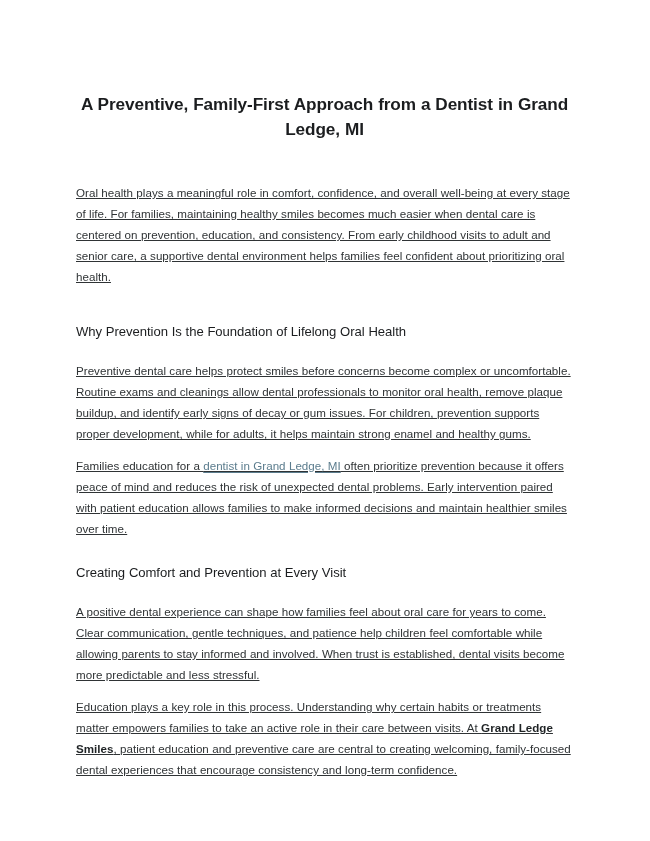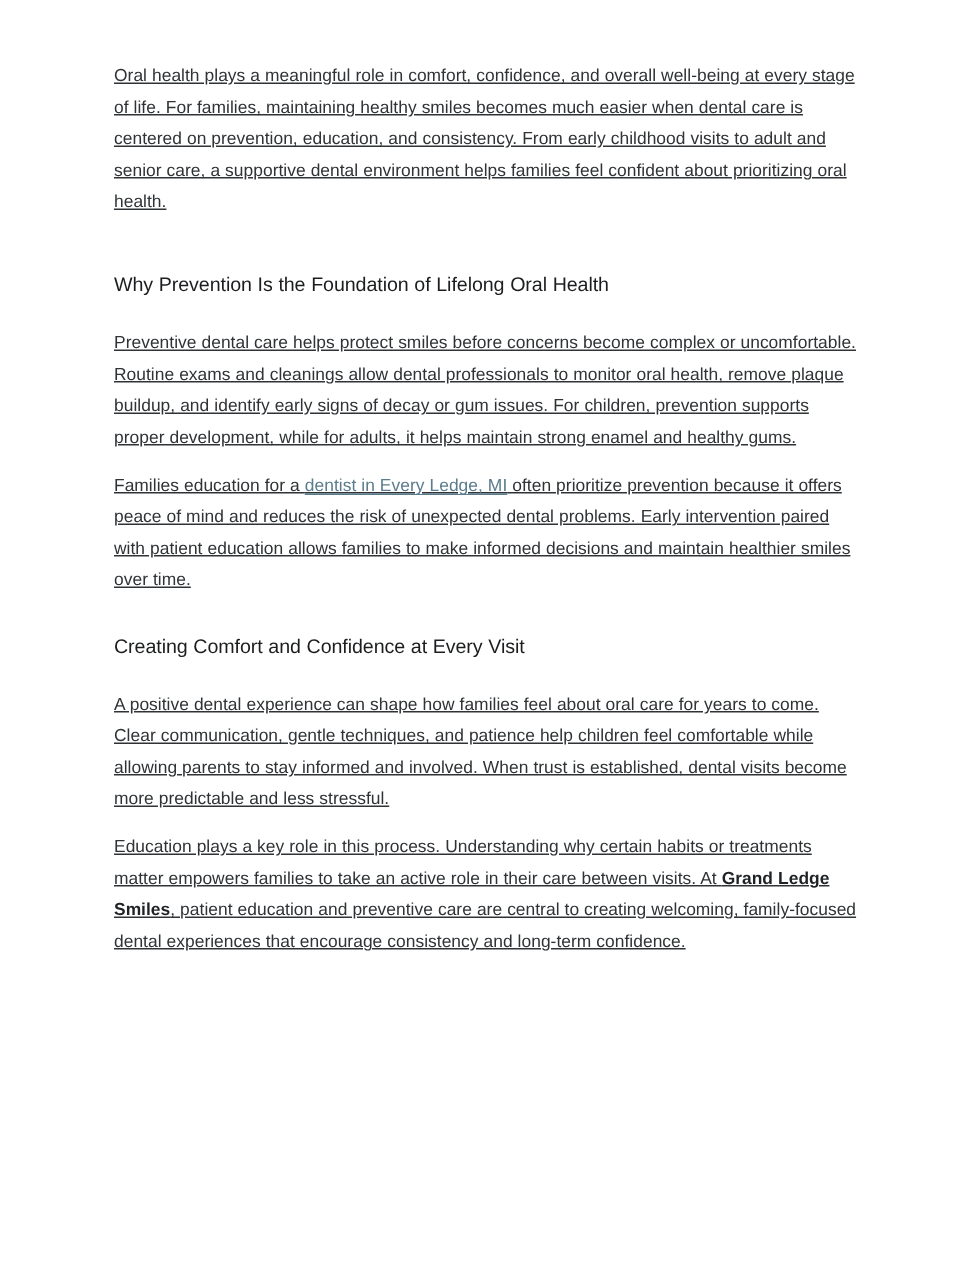--- a/index.html
+++ b/index.html
@@ -82,43 +82,47 @@
     font-weight: bold;
     color: #1f2325;
   }
 </style>
 </head>
 <body>
 
 <div class="page">
   <div class="content">
 
+    <h1 class="doc-title">
+      <span>A Preventive, Family-First Approach from a Dentist</span>
+      <span>in Grand Ledge, MI</span>
+    </h1>
 
     <div class="gap-title-to-body"></div>
 
     <p class="body-text">Oral health plays a meaningful role in comfort, confidence, and overall well-being at every stage of life. For families, maintaining healthy smiles becomes much easier when dental care is centered on prevention, education, and consistency. From early childhood visits to adult and senior care, a supportive dental environment helps families feel confident about prioritizing oral health.</p>
 
     <div class="gap-para"></div>
 
 
     <div class="gap-para-to-heading"></div>
 
     <h2 class="section-heading">Why Prevention Is the Foundation of Lifelong Oral Health</h2>
 
     <div class="gap-heading-to-para"></div>
 
     <p class="body-text">Preventive dental care helps protect smiles before concerns become complex or uncomfortable. Routine exams and cleanings allow dental professionals to monitor oral health, remove plaque buildup, and identify early signs of decay or gum issues. For children, prevention supports proper development, while for adults, it helps maintain strong enamel and healthy gums.</p>
 
     <div class="gap-para"></div>
 
-    <p class="body-text"><span>Families education for a </span><a class="doc-link" href="#">dentist in Every Ledge, MI</a><span> often prioritize prevention because it offers peace of mind and reduces the risk of unexpected dental problems. Early intervention paired with patient education allows families to make informed decisions and maintain healthier smiles over time.</span></p>
+    <p class="body-text"><span>Families education for a </span><a class="doc-link" href="#">dentist in Grand Ledge, MI</a><span> often prioritize prevention because it offers peace of mind and reduces the risk of unexpected dental problems. Early intervention paired with patient education allows families to make informed decisions and maintain healthier smiles over time.</span></p>
 
     <div class="gap-para-to-heading"></div>
 
-    <h2 class="section-heading">Creating Comfort and Confidence at Every Visit</h2>
+    <h2 class="section-heading">Creating Comfort and Prevention at Every Visit</h2>
 
     <div class="gap-heading-to-para"></div>
 
     <p class="body-text">A positive dental experience can shape how families feel about oral care for years to come. Clear communication, gentle techniques, and patience help children feel comfortable while allowing parents to stay informed and involved. When trust is established, dental visits become more predictable and less stressful.</p>
 
     <div class="gap-para"></div>
 
     <p class="body-text"><span>Education plays a key role in this process. Understanding why certain habits or treatments matter empowers families to take an active role in their care between visits. At </span><strong class="strong-text">Grand Ledge Smiles</strong><span>, patient education and preventive care are central to creating welcoming, family-focused dental experiences that encourage consistency and long-term confidence.</span></p>
 
   </div>

